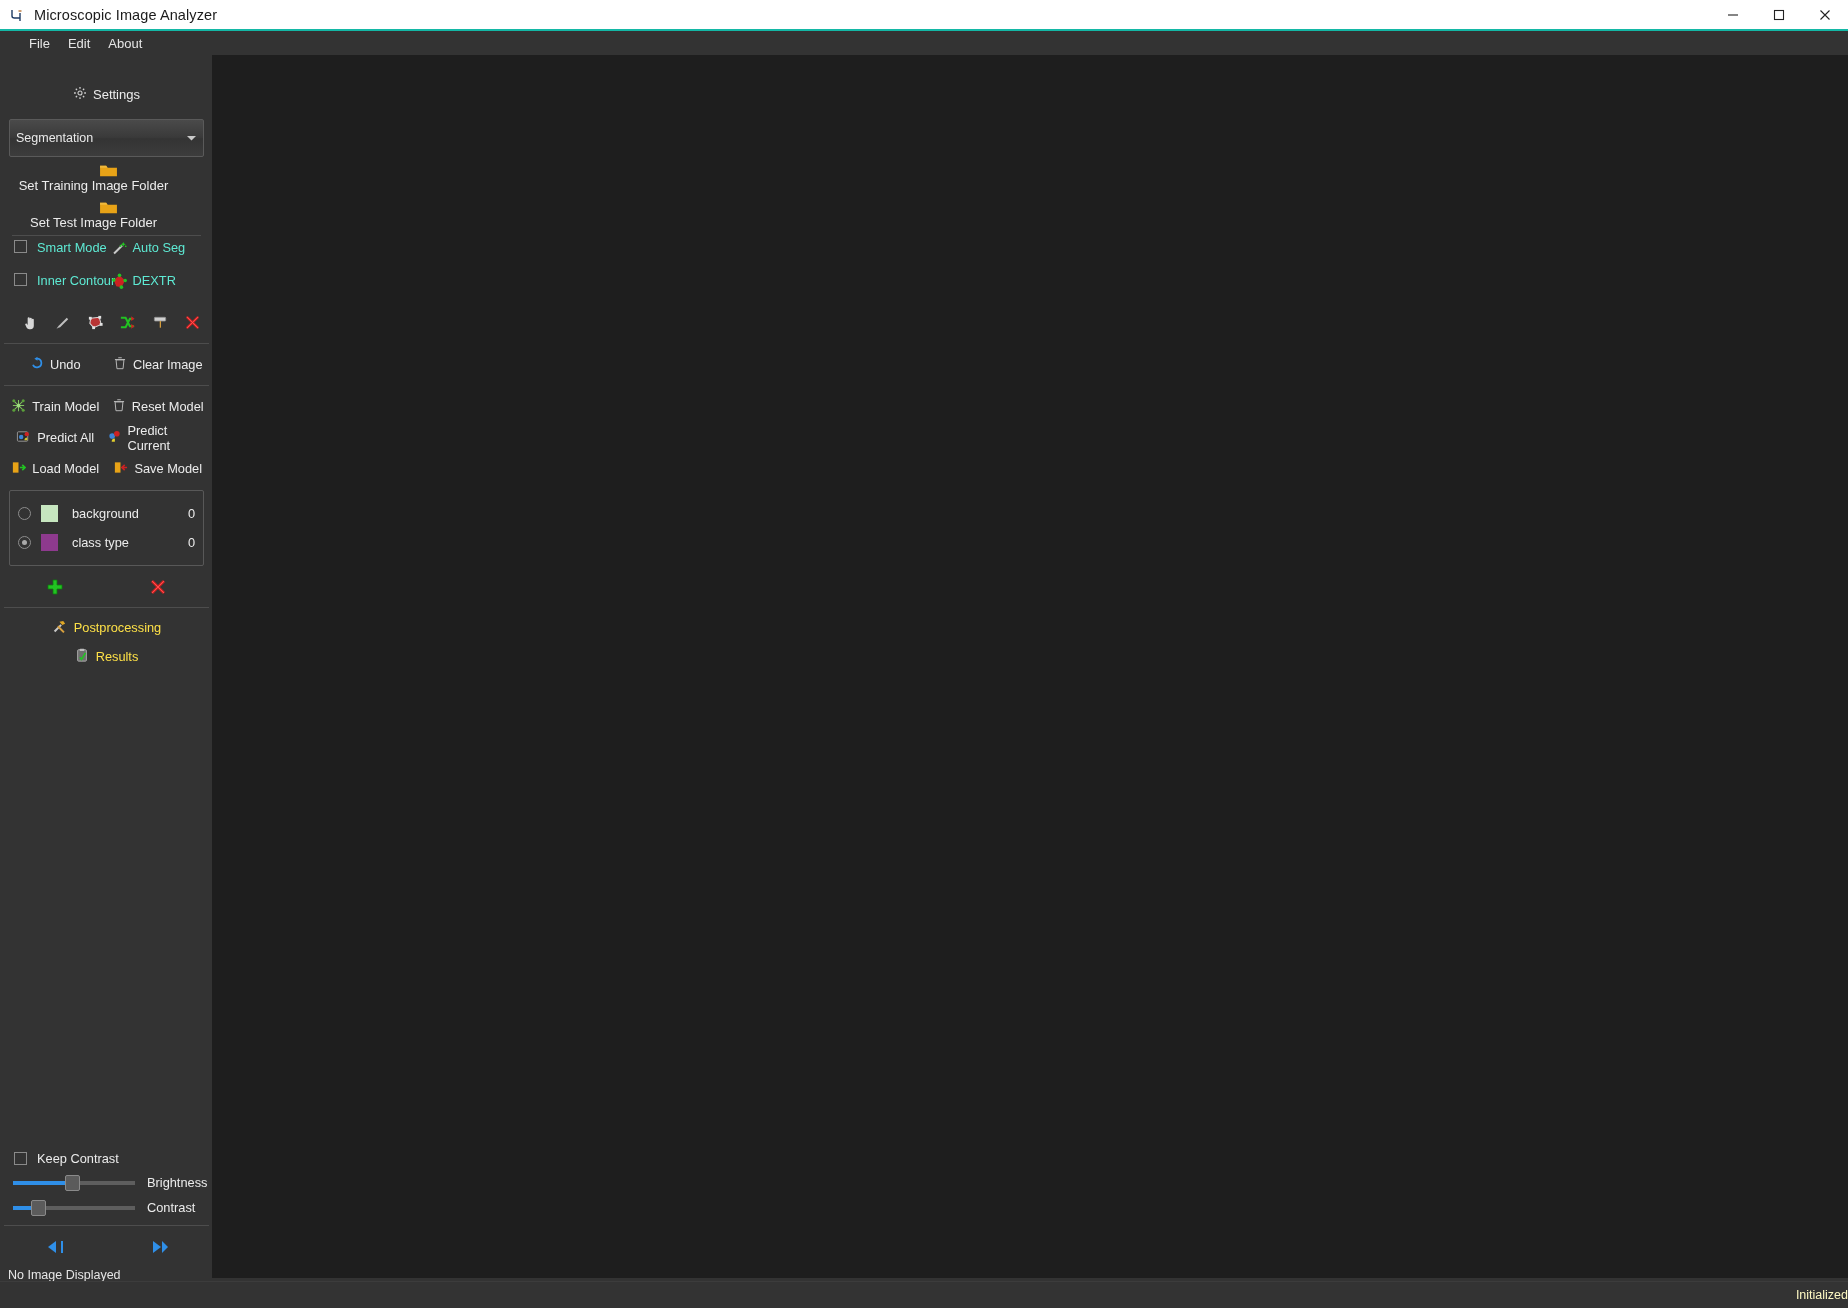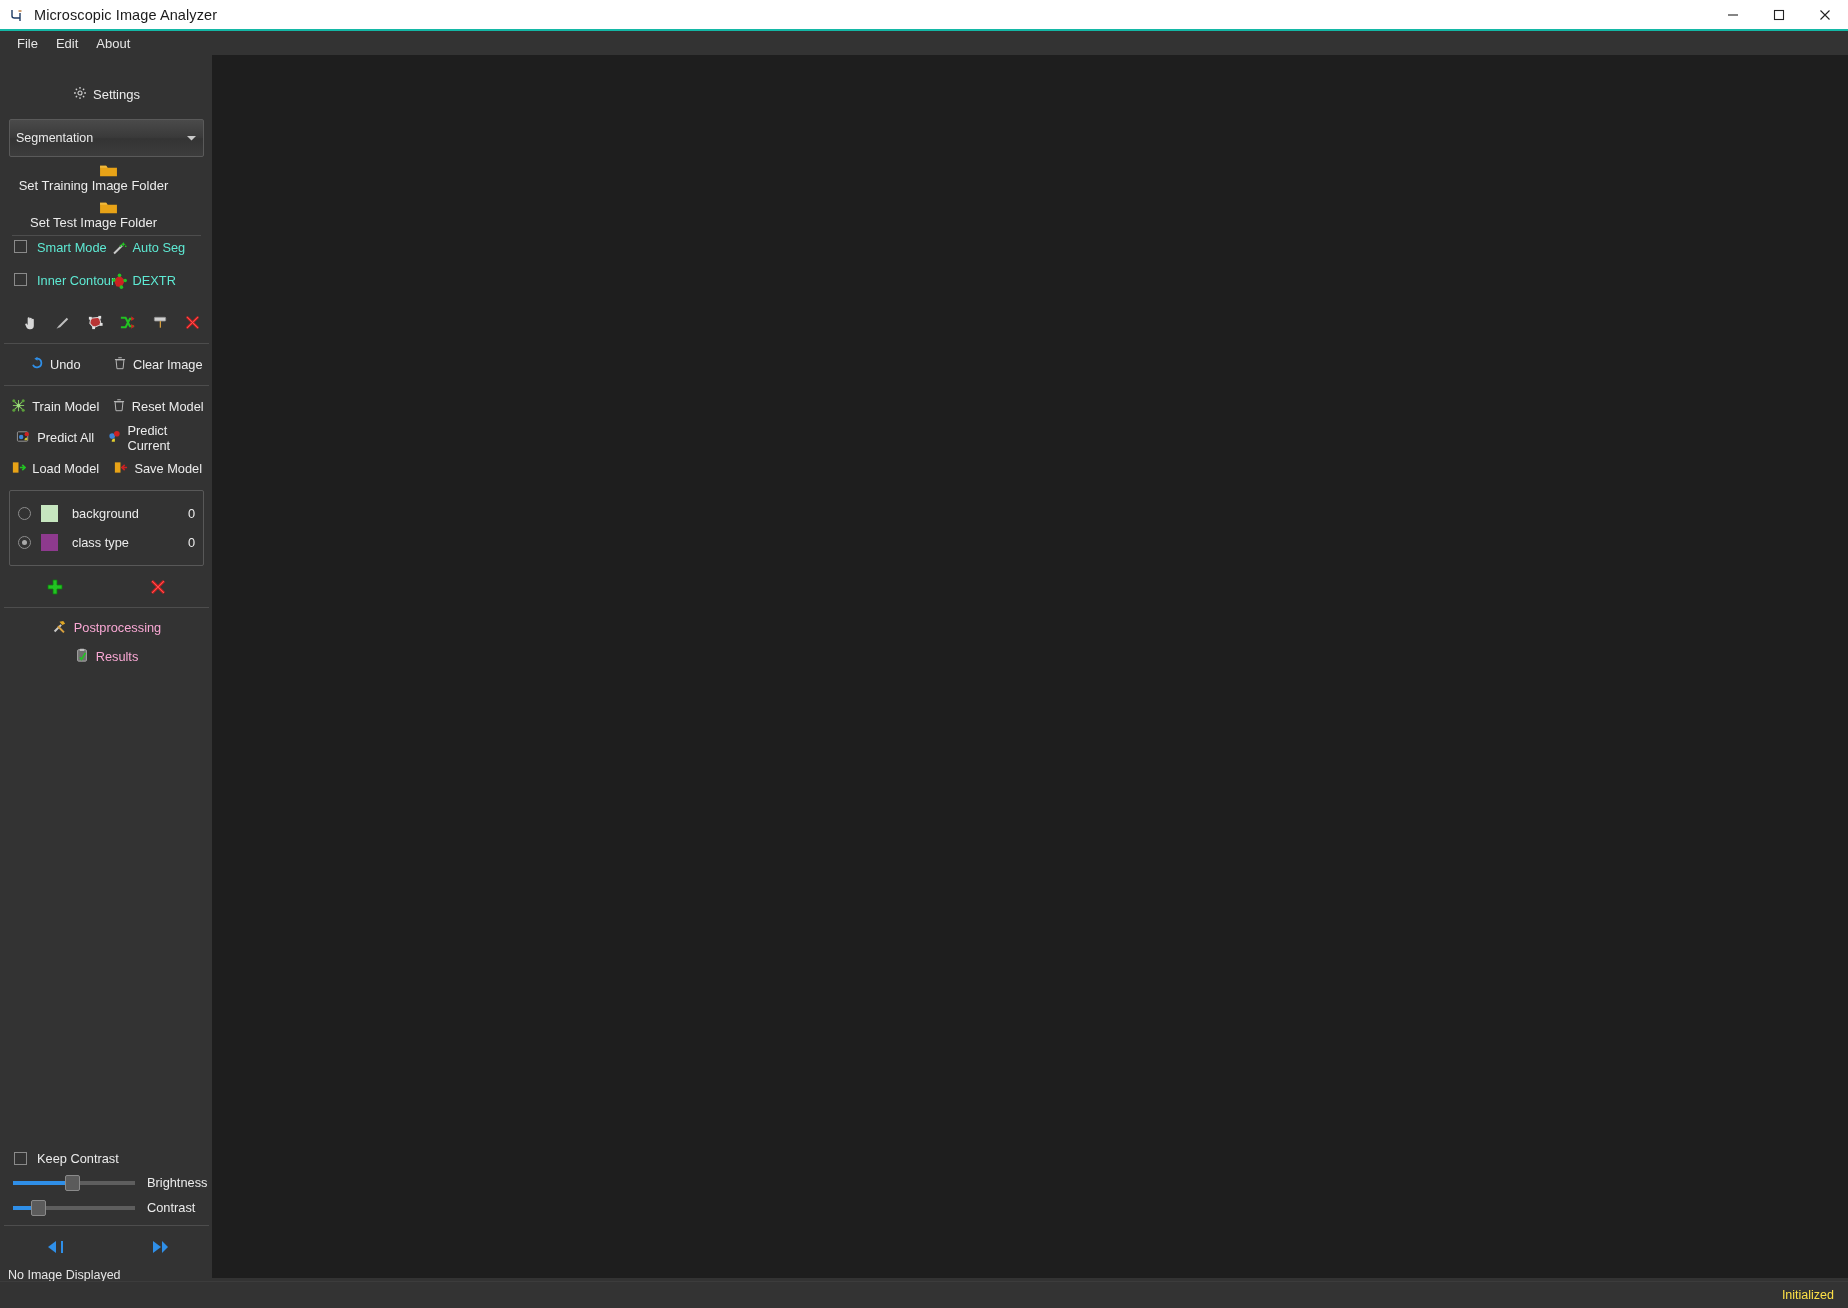--- a/index.html
+++ b/index.html
@@ -21,21 +21,21 @@
   .title-icon { width: 18px; height: 18px; margin-left: 8px; margin-right: 8px;
     display: flex; align-items: center; justify-content: center; }
   .title-text { font-size: 14.5px; color: #1b1b1b; letter-spacing: .1px; }
   .wincontrols { margin-left: auto; display: flex; height: 31px; }
   .wc { width: 46px; height: 31px; display: flex; align-items: center; justify-content: center; }
   .wc svg { display: block; }
 
   
   .menubar {
     position: absolute; left: 0; top: 31px; width: 1848px; height: 24px;
-    background: #333333; display: flex; align-items: center; padding-left: 8px;
+    background: #333333; display: flex; align-items: center; padding-left: 20px;
   }
   .menu-item {
     font-size: 13px; color: #e6e6e6; padding: 3px 9px; line-height: 1;
   }
 
   
   .sidebar {
     position: absolute; left: 0; top: 55px; width: 209px; height: 1233px;
     background: #333333; overflow: hidden;
   }
@@ -101,21 +101,21 @@
   }
   .swatch { width: 17px; height: 17px; flex: 0 0 auto; margin-right: 14px; }
   .class-name { font-size: 12.8px; color: #ececec; }
   .class-count { margin-left: auto; font-size: 12.8px; color: #ececec; }
 
   .addrem { display: flex; height: 30px; margin-top: 6px; }
   .addrem > div { width: 50%; display: flex; align-items: center; justify-content: center; }
 
   .wide-btn {
     display: flex; align-items: center; justify-content: center; gap: 7px;
-    height: 29px; font-size: 12.8px; color: #f9a8d4;
+    height: 29px; font-size: 12.8px; color: #fde047;
   }
 
   
   .bottom { position: absolute; left: 4px; bottom: 0; width: 205px; }
   .keep-row { display: flex; align-items: center; height: 24px; font-size: 12.8px; color: #ececec; }
   .slider-row { display: flex; align-items: center; height: 25px; padding-left: 9px; }
   .slider { position: relative; width: 122px; height: 18px; }
   .strack { position: absolute; left: 0; top: 7px; width: 122px; height: 4px; background: #5e5e5e; }
   .sfill { position: absolute; left: 0; top: 7px; height: 4px; background: #2f8fe8; }
   .sthumb {
@@ -133,21 +133,21 @@
     background: #1e1e1e;
   }
 
   
   .statusbar {
     position: absolute; left: 0; bottom: 0; width: 1848px; height: 27px;
     background: #333333; display: flex; align-items: center;
     border-top: 1px solid #3c3c3c;
   }
   .status-left { font-size: 12.5px; color: #e6e6e6; padding-left: 5px; }
-  .status-right { margin-left: auto; font-size: 12.5px; color: #fde047; padding-right: 14px; }
+  .status-right { margin-left: auto; font-size: 12.5px; color: #fef9c3; padding-right: 0; }
 </style>
 </head>
 <body>
 
 <div class="titlebar">
   <div class="title-icon">
     <svg width="16" height="16" viewBox="0 0 16 16">
       <path d="M3 3 L3 9 Q3 11 5.5 11 L11 11" stroke="#1f3b63" stroke-width="1.4" fill="none"></path>
       <path d="M11 6 L11 14" stroke="#1f3b63" stroke-width="1.4" fill="none"></path>
       <path d="M9.5 4 L12.5 4" stroke="#b06a2a" stroke-width="1.3"></path>

